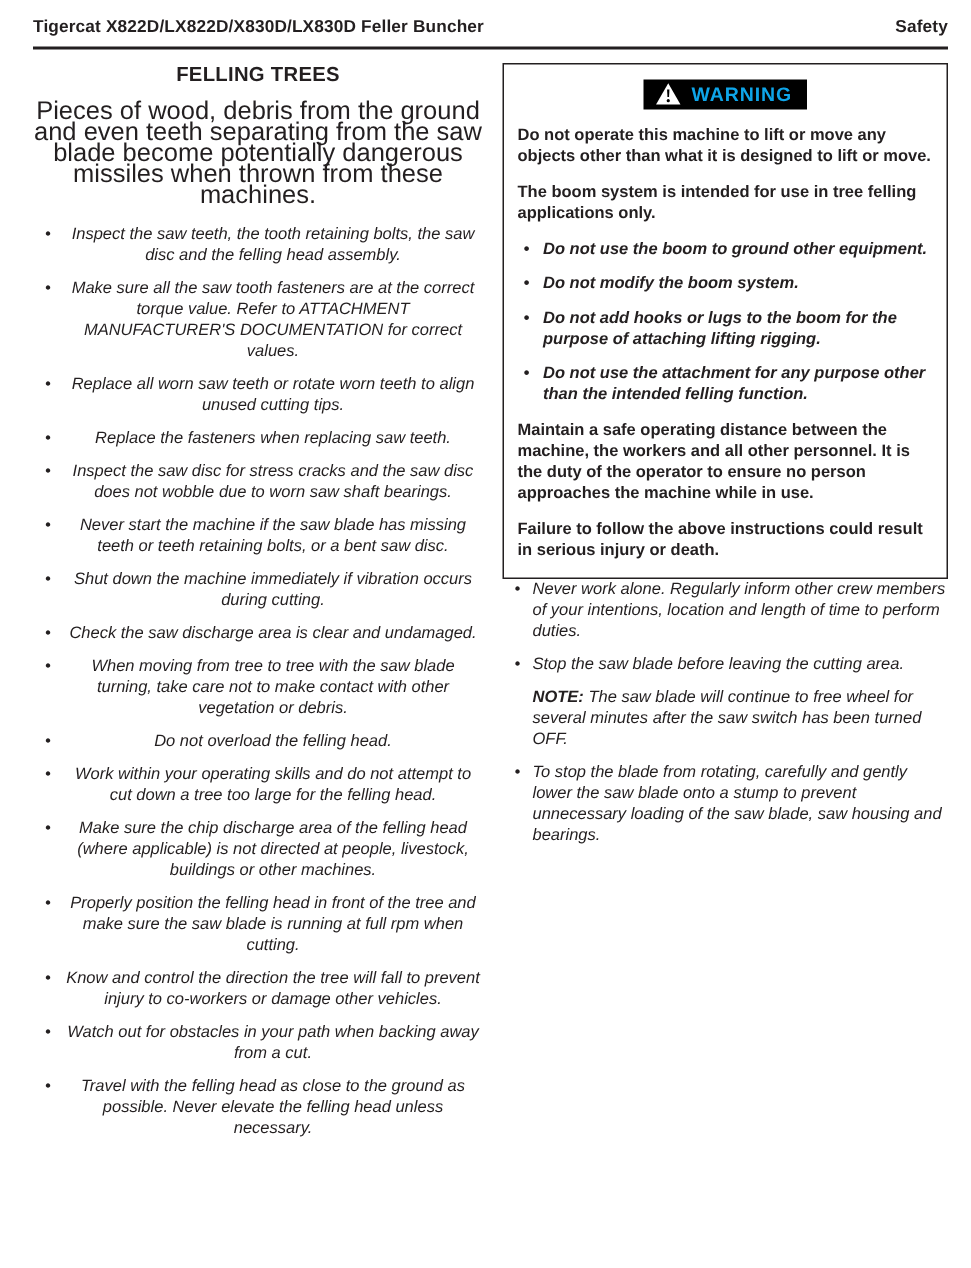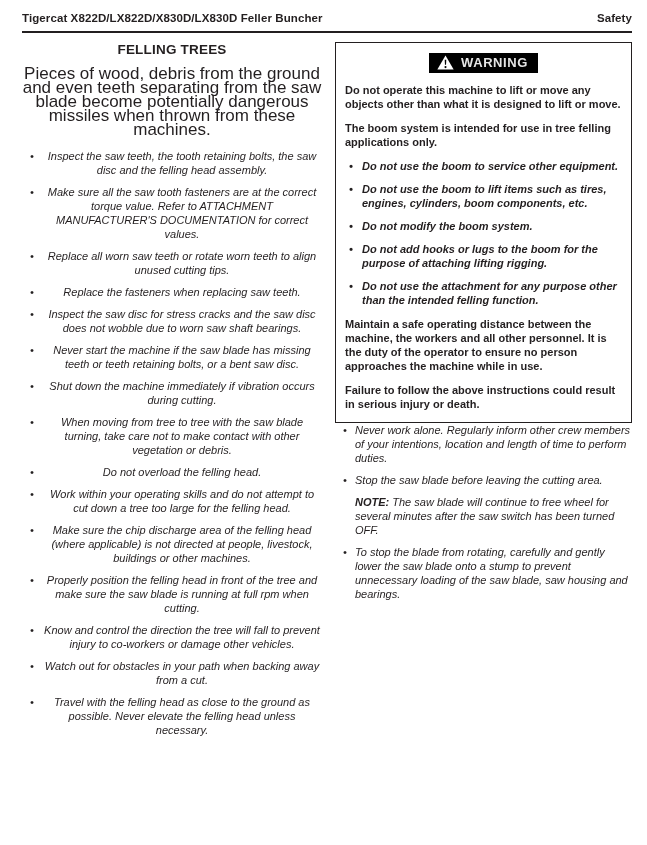--- a/index.html
+++ b/index.html
@@ -85,21 +85,21 @@
   
   .warning-box {
     border: 1.5px solid #231f20;
     padding: 8px 9px 1px 9px;
   }
   .warning-banner {
     display: flex;
     align-items: center;
     gap: 7px;
     background: #000000;
-    color: #e5e5e5;
+    color: #0ea5e9;
     font-weight: bold;
     font-size: 13px;
     letter-spacing: 0.6px;
     width: max-content;
     padding: 2px 10px 3px 8px;
     margin: 2px auto 4px auto;
   }
   .warning-banner svg { display: block; }
   .warning-box p {
     font-weight: bold;
@@ -130,20 +130,21 @@
       <h2 class="section-heading">FELLING TREES</h2>
       <p class="body-text intro">Pieces of wood, debris from the ground and even teeth separating from the saw blade become potentially dangerous missiles when thrown from these machines.</p>
       <ul class="bullets">
           <li><span>Inspect the saw teeth, the tooth retaining bolts, the saw disc and the felling head assembly.</span></li>
           <li><span>Make sure all the saw tooth fasteners are at the correct torque value. Refer to ATTACHMENT MANUFACTURER'S DOCUMENTATION for correct values.</span></li>
           <li><span>Replace all worn saw teeth or rotate worn teeth to align unused cutting tips.</span></li>
           <li><span>Replace the fasteners when replacing saw teeth.</span></li>
           <li><span>Inspect the saw disc for stress cracks and the saw disc does not wobble due to worn saw shaft bearings.</span></li>
           <li><span>Never start the machine if the saw blade has missing teeth or teeth retaining bolts, or a bent saw disc.</span></li>
           <li><span>Shut down the machine immediately if vibration occurs during cutting.</span></li>
+          <li><span>Check the saw discharge area is clear and undamaged.</span></li>
           <li><span>When moving from tree to tree with the saw blade turning, take care not to make contact with other vegetation or debris.</span></li>
           <li><span>Do not overload the felling head.</span></li>
           <li><span>Work within your operating skills and do not attempt to cut down a tree too large for the felling head.</span></li>
           <li><span>Make sure the chip discharge area of the felling head (where applicable) is not directed at people, livestock, buildings or other machines.</span></li>
           <li><span>Properly position the felling head in front of the tree and make sure the saw blade is running at full rpm when cutting.</span></li>
           <li><span>Know and control the direction the tree will fall to prevent injury to co-workers or damage other vehicles.</span></li>
           <li><span>Watch out for obstacles in your path when backing away from a cut.</span></li>
           <li><span>Travel with the felling head as close to the ground as possible. Never elevate the felling head unless necessary.</span></li>
         </ul>
     </section>
@@ -157,22 +158,21 @@
               <path d="M12 0.5 L23.5 20.5 L0.5 20.5 Z" fill="#ffffff"></path>
               <path d="M10.9 6.5 h2.2 l-0.35 7 h-1.5 Z" fill="#000000"></path>
               <circle cx="12" cy="17" r="1.5" fill="#000000"></circle>
             </svg>
           </span>
           <span>WARNING</span>
         </div>
         <p>Do not operate this machine to lift or move any objects other than what it is designed to lift or move.</p>
         <p>The boom system is intended for use in tree felling applications only.</p>
         <ul class="bullets">
-            <li><span>Do not use the boom to service other equipment.</span></li>
-            <li><span>Do not use the boom to lift items such as tires, engines, cylinders, boom components, etc.</span></li>
+            <li><span>Do not use the boom to ground other equipment.</span></li>
             <li><span>Do not modify the boom system.</span></li>
             <li><span>Do not add hooks or lugs to the boom for the purpose of attaching lifting rigging.</span></li>
             <li><span>Do not use the attachment for any purpose other than the intended felling function.</span></li>
           </ul>
         <p>Maintain a safe operating distance between the machine, the workers and all other personnel. It is the duty of the operator to ensure no person approaches the machine while in use.</p>
         <p>Failure to follow the above instructions could result in serious injury or death.</p>
       </div>
 
       <ul class="bullets right-bullets">
           <li><span>Never work alone. Regularly inform other crew members of your intentions, location and length of time to perform duties.</span></li>

